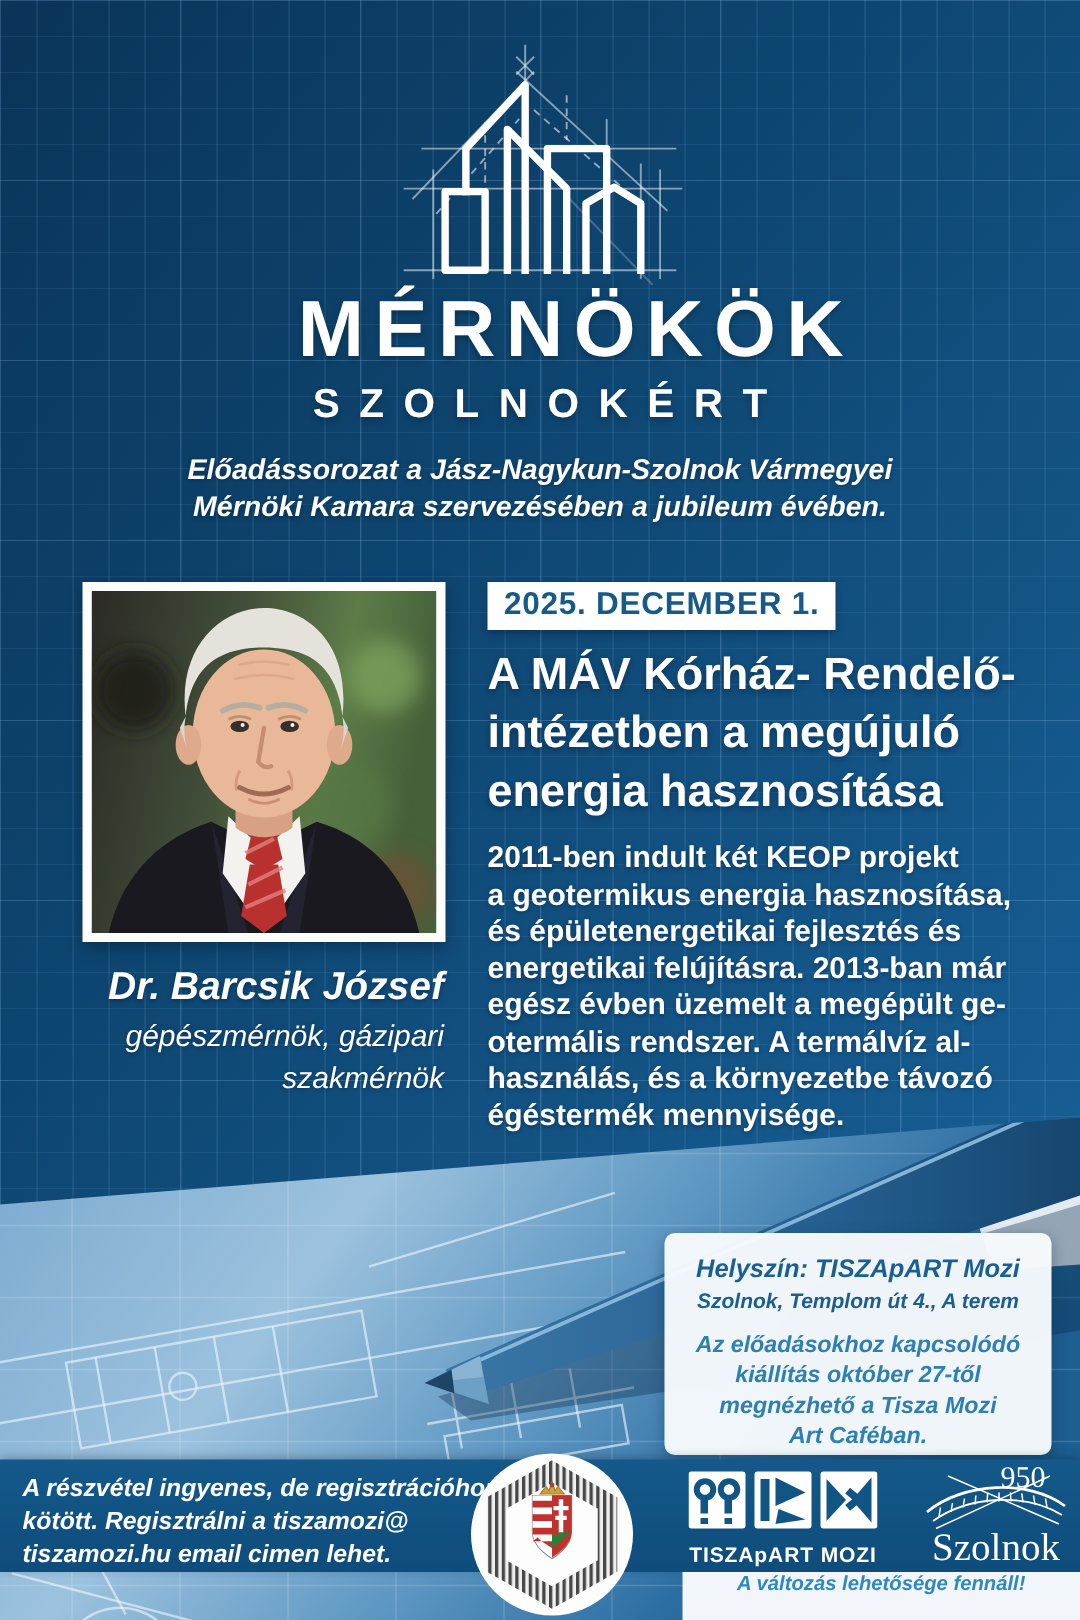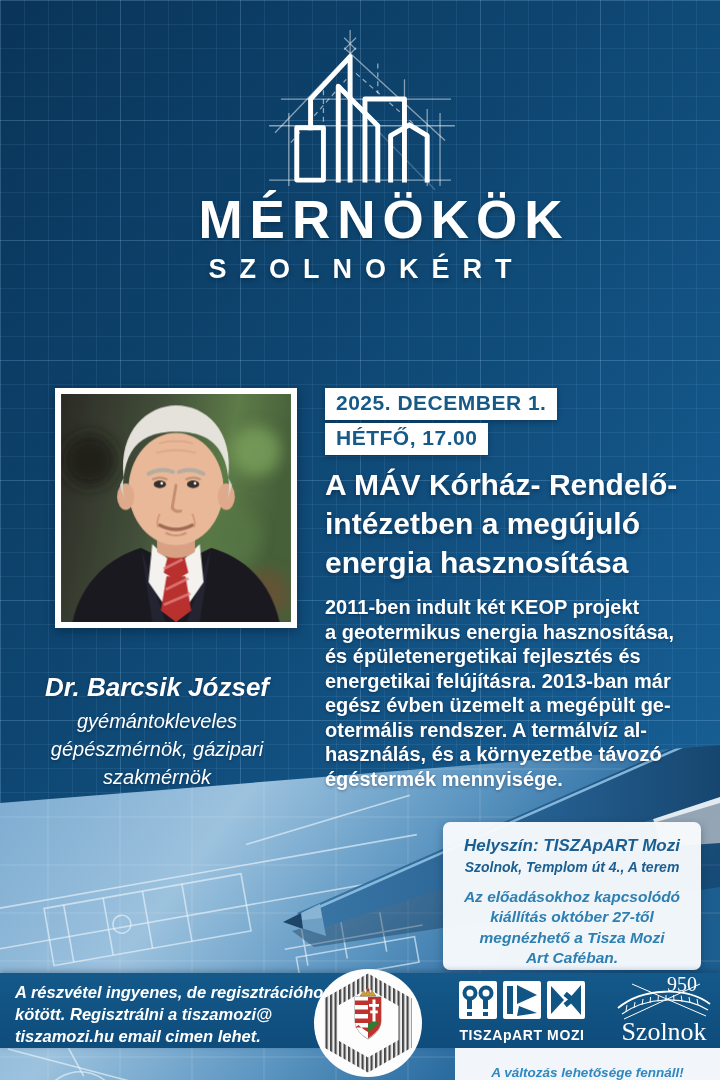--- a/index.html
+++ b/index.html
@@ -21,21 +21,21 @@
   .brand-title{font-size:53px;font-weight:800;letter-spacing:7px;line-height:1.05;margin-top:2px;
     text-shadow:0 2px 4px rgba(0,0,0,.25);padding-left:48px;}
   .brand-sub{font-size:27px;font-weight:700;letter-spacing:13px;margin-top:6px;text-indent:13px;
     text-shadow:0 2px 4px rgba(0,0,0,.25);}
   .series-subtitle{margin-top:16px;font-size:19px;font-weight:700;font-style:italic;line-height:1.35;
     text-shadow:0 1px 3px rgba(0,0,0,.3);}
   
   .photo-frame{position:absolute;left:55px;top:388px;width:230px;height:228px;background:#fff;
     padding:6px;z-index:5;box-shadow:0 3px 10px rgba(0,20,40,.45);}
   .photo-frame svg{display:block;width:230px;height:228px;}
-  .speaker-caption{position:absolute;left:18px;top:672px;width:278px;text-align:center;z-index:5;
+  .speaker-caption{position:absolute;left:18px;top:642px;width:278px;text-align:right;z-index:5;
     text-shadow:0 1px 3px rgba(0,10,30,.35);}
   .speaker-name{font-size:26px;font-weight:800;font-style:italic;line-height:1.2;}
   .speaker-degree{font-size:20px;font-style:italic;line-height:1.4;margin-top:4px;}
   
   .event-col{position:absolute;left:325px;top:388px;width:382px;z-index:5;}
   .badge{display:inline-block;background:#fff;color:#175a88;font-weight:800;font-size:21px;
     letter-spacing:.5px;padding:3px 11px 5px;box-shadow:0 2px 5px rgba(0,15,35,.35);}
   .badge-time{margin-top:3px;}
   .event-title{font-size:30px;font-weight:800;line-height:1.3;margin:10px 0 0;
     text-shadow:0 2px 4px rgba(0,10,30,.35);}
@@ -53,21 +53,21 @@
     clip-path:polygon(0 58px,100% 0,100% 100%,0 100%);}
   .bottom-bar{position:absolute;left:0;top:973px;width:720px;height:75px;z-index:7;
     background:linear-gradient(#14598a,#0e4c7b);box-shadow:0 -2px 6px rgba(5,25,45,.3);}
   .reg-text{position:absolute;left:15px;top:982px;z-index:8;font-size:16.5px;font-weight:700;
     font-style:italic;line-height:1.33;}
   .chamber-logo{position:absolute;left:312px;top:966px;width:112px;height:114px;z-index:9;}
   .tiszapart-logo{position:absolute;left:459px;top:980px;width:126px;z-index:8;text-align:center;}
   .tiszapart-text{font-size:14px;font-weight:800;letter-spacing:.6px;margin-top:3px;}
   .szolnok-logo{position:absolute;left:612px;top:974px;width:104px;height:72px;z-index:8;}
   .slogan-strip{position:absolute;left:455px;top:1048px;width:265px;height:32px;z-index:8;
-    background:#f2f6fa;display:flex;align-items:flex-end;justify-content:center;}
+    background:#f2f6fa;display:flex;align-items:flex-start;justify-content:center;}
   .slogan-strip span{color:#2f88c0;font-size:13.5px;font-weight:700;font-style:italic;}
 </style>
 </head>
 <body>
 
 <div class="poster">
   <div class="bg-grid"></div>
 
   <div class="blueprint-photo">
     <svg width="720" height="335" viewBox="0 0 720 335">
@@ -149,20 +149,24 @@
           <rect x="36" y="107" width="27" height="53"></rect>
           <path d="M50,107 V78 L90,35 V160"></path>
           <path d="M78,160 V65 L118,105 V160"></path>
           <path d="M105,160 V78 H145 V160"></path>
           <path d="M131,160 V115 L150,104 L168,115 V160"></path>
         </g>
       </svg>
     </div>
     <div class="brand-title">MÉRNÖKÖK</div>
     <div class="brand-sub">SZOLNOKÉRT</div>
+    <div class="series-subtitle">
+      <div>Előadássorozat a Jász-Nagykun-Szolnok Vármegyei</div>
+      <div>Mérnöki Kamara szervezésében a jubileum évében.</div>
+    </div>
   </header>
 
   <div class="photo-frame">
     <svg viewBox="0 0 242 240">
       <defs>
         <linearGradient id="photoBg" x1="0" y1="0" x2="1" y2="0.2">
           <stop offset="0" stop-color="#2b2a25"></stop>
           <stop offset="0.45" stop-color="#43503a"></stop>
           <stop offset="0.75" stop-color="#5d7c48"></stop>
           <stop offset="1" stop-color="#46603a"></stop>
@@ -216,32 +220,28 @@
       <path d="M104,138 Q121,147 138,138" stroke="#a06a55" stroke-width="3.5" fill="none" stroke-linecap="round"></path>
       <path d="M110,146 q11,6 22,0" stroke="#cb8e74" stroke-width="2" fill="none"></path>
 
       <path d="M100,62 q21,-6 42,0 M103,52 q18,-5 36,0" stroke="#d8a486" stroke-width="1.8" fill="none" opacity="0.8"></path>
     </svg>
   </div>
 
   <div class="speaker-caption">
     <div class="speaker-name">Dr. Barcsik József</div>
     <div class="speaker-degree">
-      <div>gyémántokleveles</div>
       <div>gépészmérnök, gázipari</div>
       <div>szakmérnök</div>
     </div>
   </div>
 
   <section class="event-col">
     <div>
       <span class="badge">2025. DECEMBER 1.</span>
-    </div>
-    <div>
-      <span class="badge badge-time">HÉTFŐ, 17.00</span>
     </div>
     <h2 class="event-title">
       <div>A MÁV Kórház- Rendelő-</div>
       <div>intézetben a megújuló</div>
       <div>energia hasznosítása</div>
     </h2>
     <p class="event-desc">
       <span style="display:block">2011-ben indult két KEOP projekt</span>
       <span style="display:block">a geotermikus energia hasznosítása,</span>
       <span style="display:block">és épületenergetikai fejlesztés és</span>

